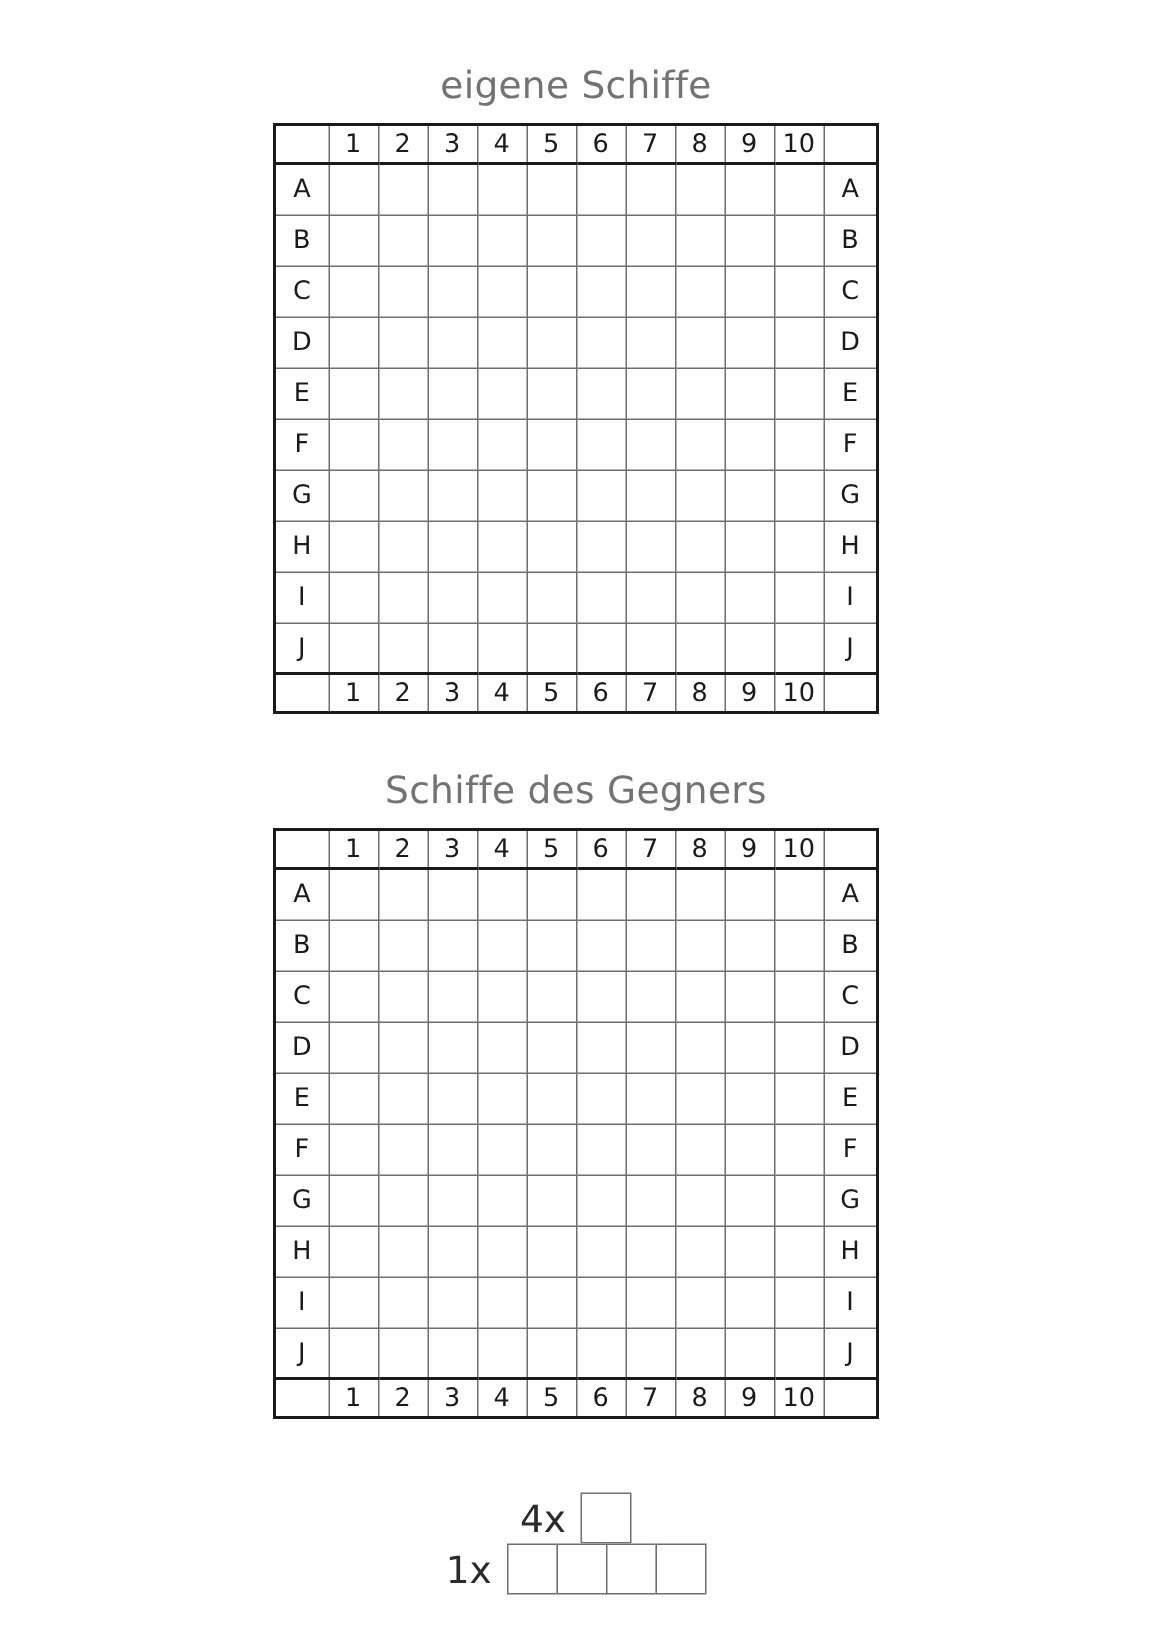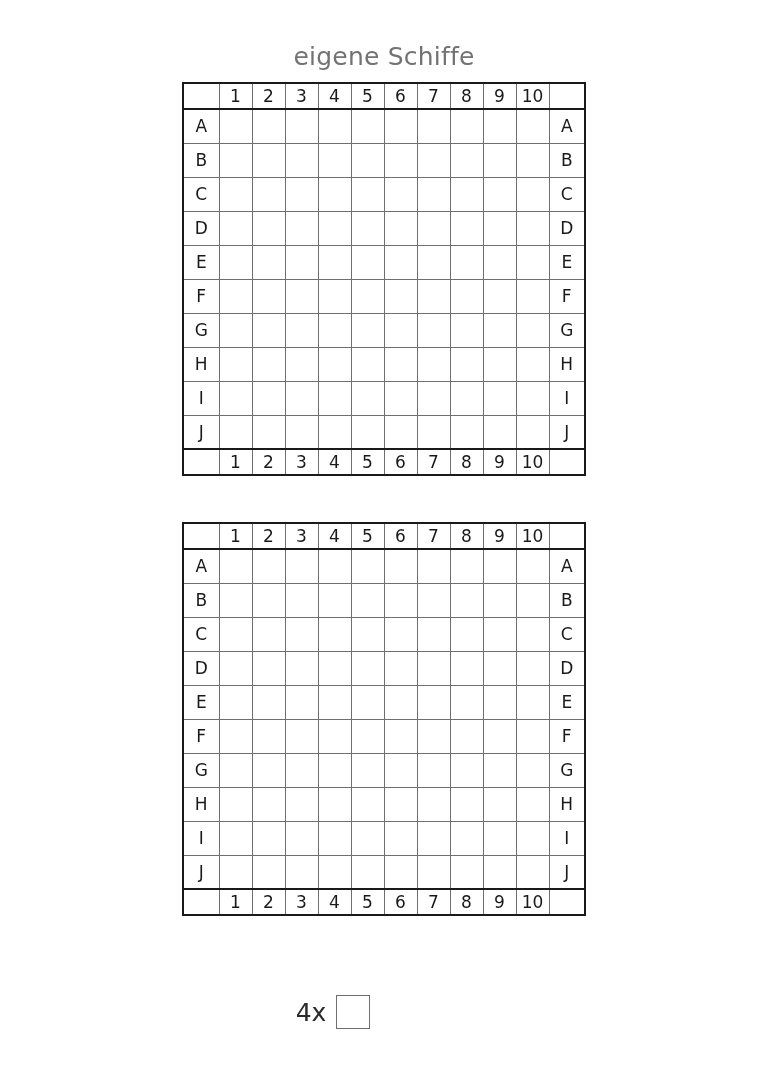--- a/index.html
+++ b/index.html
@@ -96,23 +96,24 @@
   .sea-cell {
     background: #ffffff;
   }
 
   
   .legend {
     position: absolute;
     left: 0;
     width: 768px;
     display: flex;
-    justify-content: center;
+    justify-content: flex-start;
     align-items: center;
     gap: 0;
+    flex-direction: column;
   }
   .legend-group {
     display: flex;
     align-items: center;
   }
   .legend-count {
     font-size: 25px;
     color: #2b2b2b;
     margin-right: 10px;
     line-height: 1;
@@ -309,20 +310,21 @@
               <td class="cell-col lbl">9</td>
               <td class="cell-col lbl">10</td>
               <td class="hdr-last blank lbl-right"></td>
             </tr>
           </tbody>
       </table>
     </div>
   </div>
 
   <div class="board-section" style="top:512px;">
+    <div class="board-title">Schiffe des Gegners</div>
     <div class="grid-wrap">
       <table class="grid">
         <tbody id="grid-1">
             <tr class="hdr-row top">
               <td class="hdr-corner blank lbl-left"></td>
               <td class="cell-col lbl">1</td>
               <td class="cell-col lbl">2</td>
               <td class="cell-col lbl">3</td>
               <td class="cell-col lbl">4</td>
               <td class="cell-col lbl">5</td>
@@ -495,15 +497,24 @@
   <div class="legend" style="top:995px;" id="legend">
       <div class="legend-group">
         <span class="legend-count">4x</span>
         <span class="ship">
           <span class="ship-cell"></span>
         </span>
       </div>
       <span class="legend-gap"></span>
       <span class="legend-gap"></span>
       <span class="legend-gap"></span>
+      <div class="legend-group">
+        <span class="legend-count">1x</span>
+        <span class="ship">
+          <span class="ship-cell"></span>
+          <span class="ship-cell"></span>
+          <span class="ship-cell"></span>
+          <span class="ship-cell"></span>
+        </span>
+      </div>
     </div>
 
 </div>
 
 </body></html>

